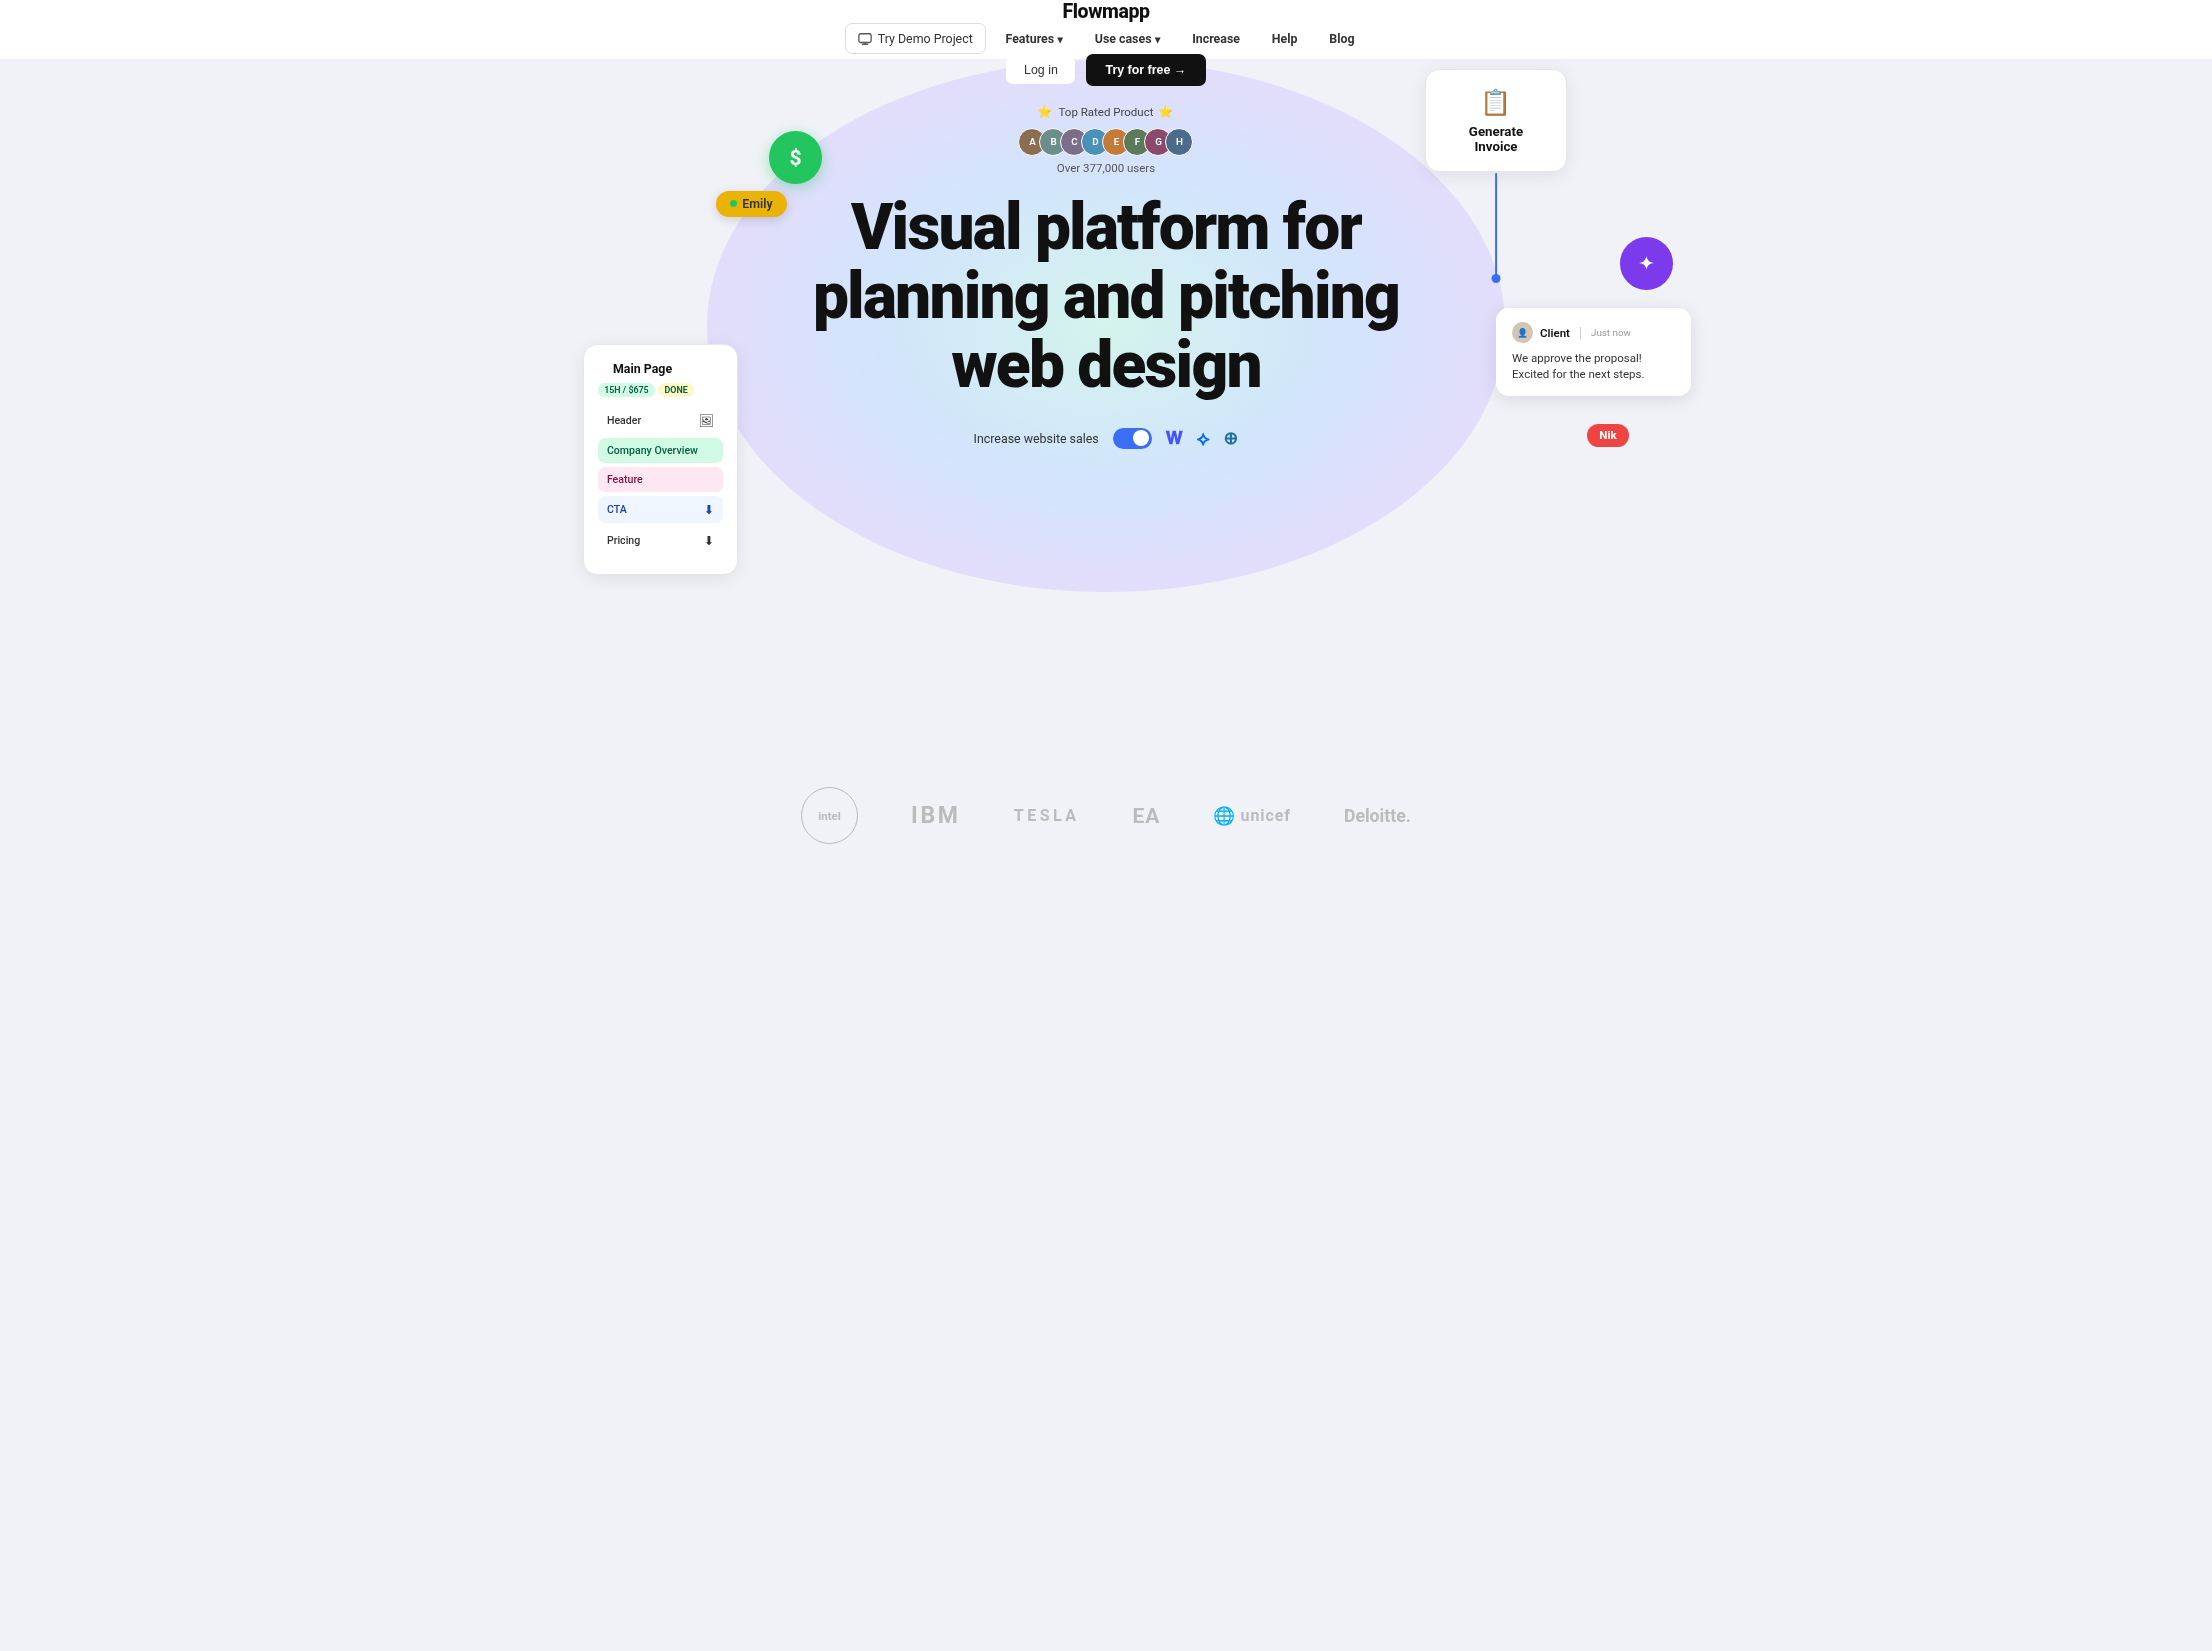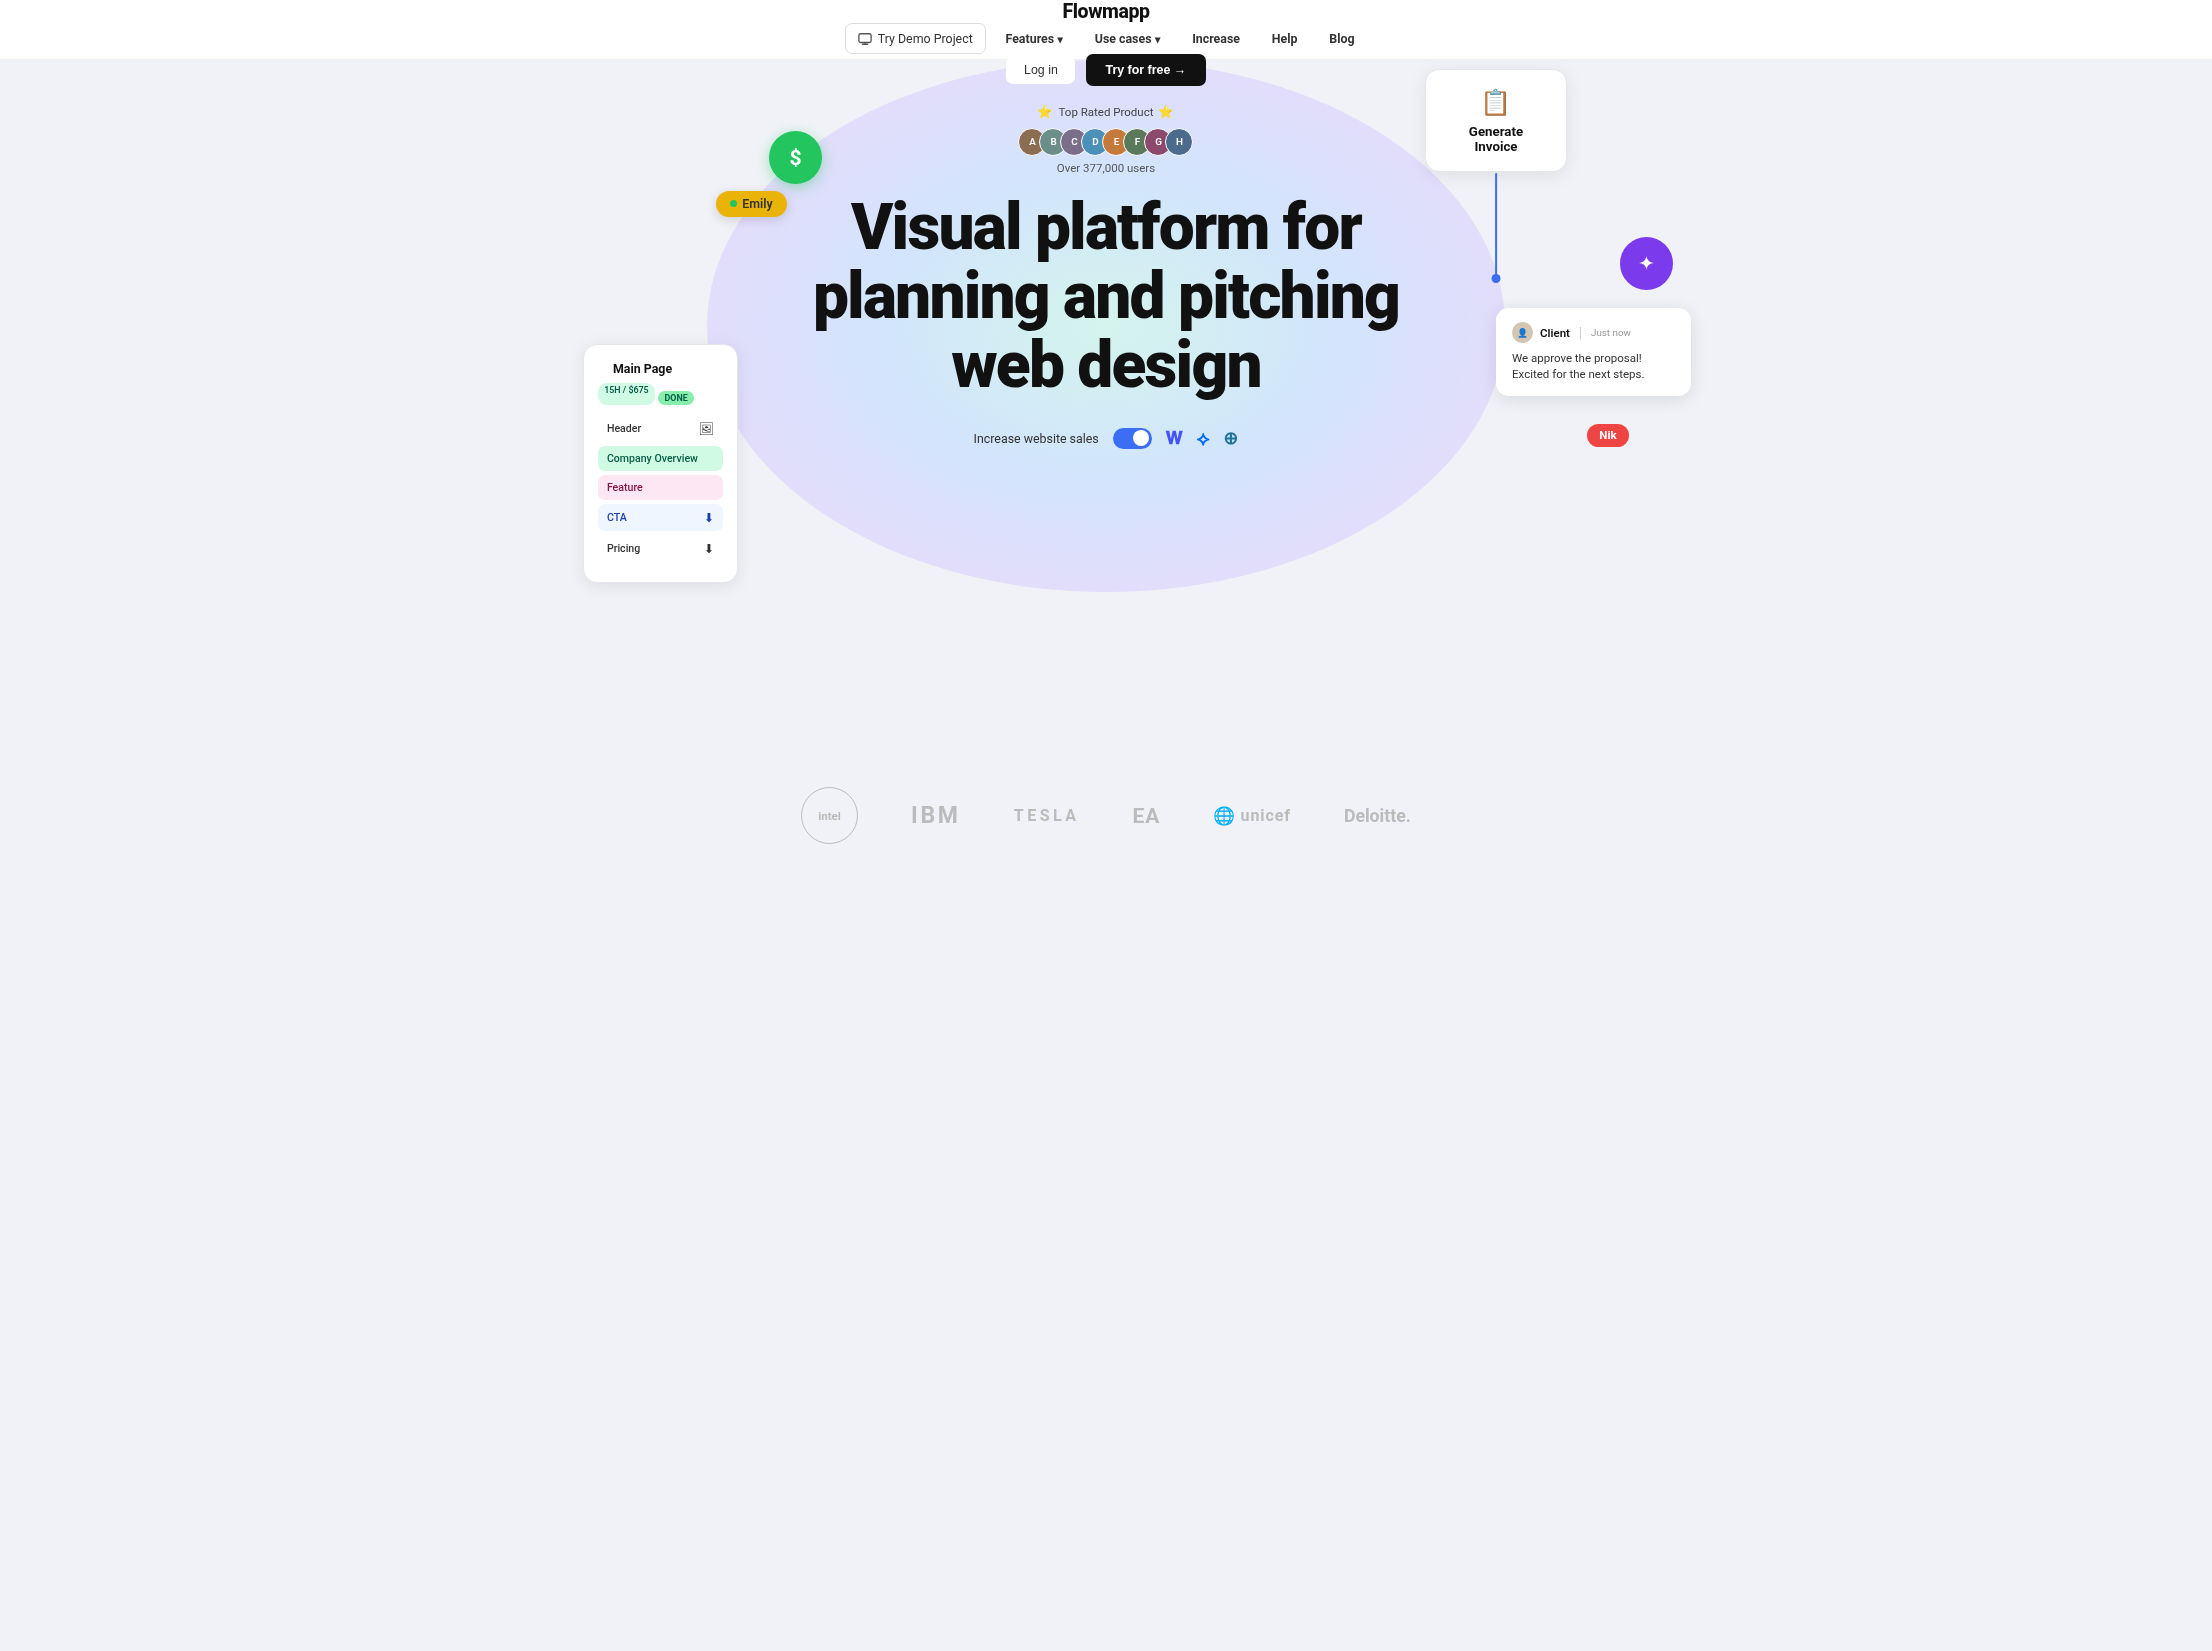--- a/index.html
+++ b/index.html
@@ -411,27 +411,26 @@
     }
     .badge-hours {
       background: #d1fae5;
       color: #065f46;
       font-size: 8.9px;
       font-weight: 600;
       padding: 1.8px 6.2px;
       border-radius: 8.9px;
     }
     .badge-done {
-      background: #86efac;
+      background: #fef9c3;
       color: #065f46;
       font-size: 8.9px;
       font-weight: 700;
       padding: 1.8px 6.2px;
       border-radius: 8.9px;
-      margin-top: 8px;
     }
     .sidebar-item-row {
       display: flex;
       align-items: center;
       justify-content: space-between;
       padding: 6.2px 8.9px;
       border-radius: 7px;
       margin-bottom: 3.5px;
       font-size: 10.6px;
       font-weight: 500;

